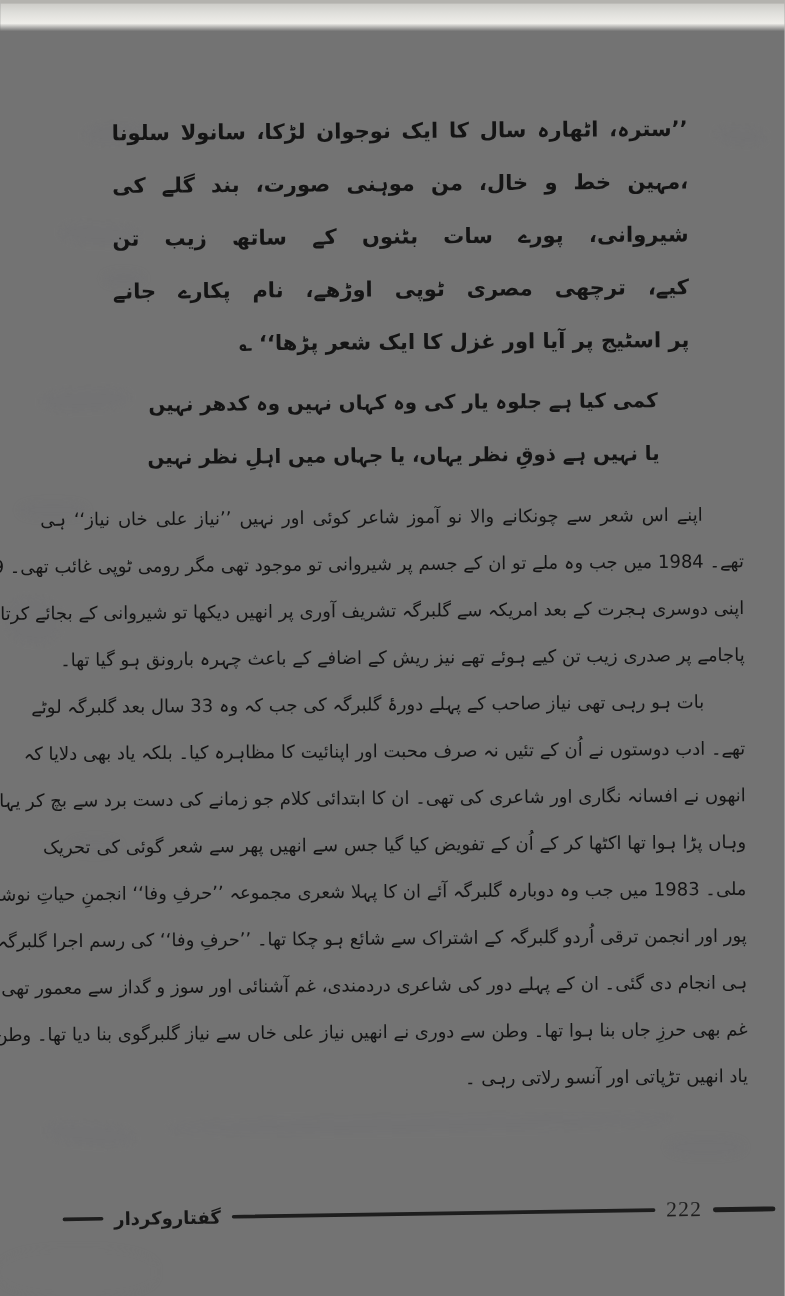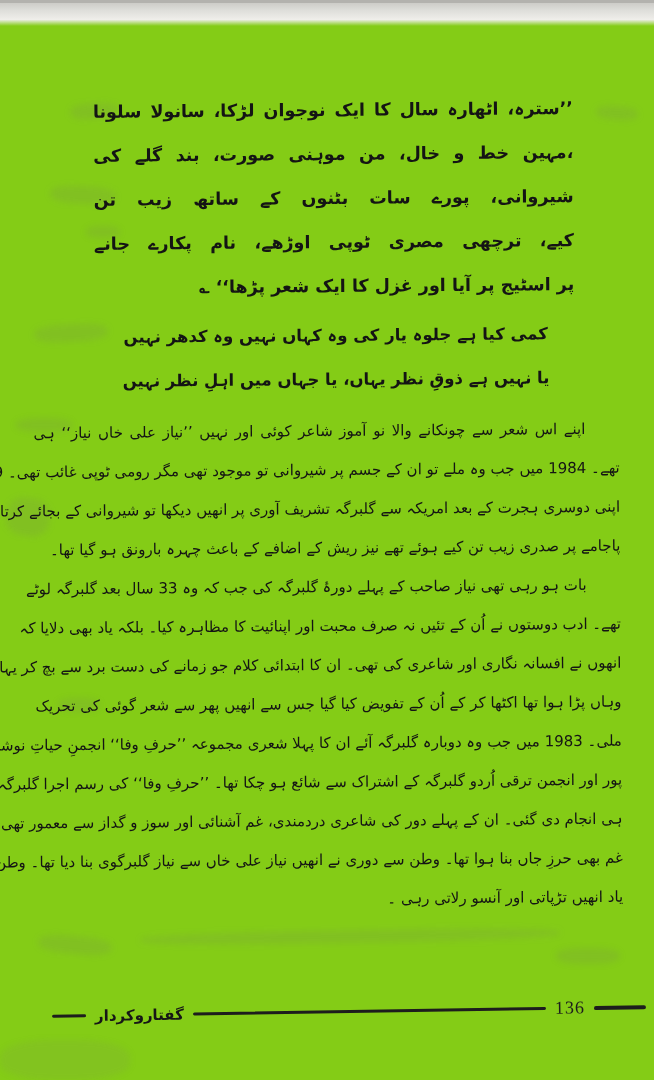--- a/index.html
+++ b/index.html
@@ -1,20 +1,20 @@
 <!DOCTYPE html>
 <html lang="ur" dir="rtl"><head>
 <meta charset="utf-8">
 <style>
   html,body{margin:0;padding:0;background:#e9e8e4;}
   .page{
     position:relative;
     width:654px;height:1080px;
     margin:0 auto;
-    background:#84cc16;
+    background:#737373;
     overflow:hidden;
     font-family:"DejaVu Sans",sans-serif;
     color:#141414;
     direction:rtl;
   }
   
   .top-edge{
     position:absolute;top:0;left:0;width:654px;height:26px;
     background:linear-gradient(180deg,#c6c5c1 0%,#dededa 40%,#efeeea 75%,rgba(250,249,245,0) 100%);
   }
@@ -134,17 +134,17 @@
       <div class="para-line">غم بھی حرزِ جاں بنا ہوا تھا۔ وطن سے دوری نے انھیں نیاز علی خاں سے نیاز گلبرگوی بنا دیا تھا۔ وطن کی</div>
       <div class="para-line short">یاد انھیں تڑپاتی اور آنسو رلاتی رہی ۔</div>
     </div>
 
   </div>
 
   <div class="footer">
     <div class="rule right-cap"></div>
     <div class="book-title">گفتاروکردار</div>
     <div class="rule long"></div>
-    <div class="page-number">136</div>
+    <div class="page-number">222</div>
     <div class="rule left-cap"></div>
   </div>
 
 </div>
 
 </body></html>

